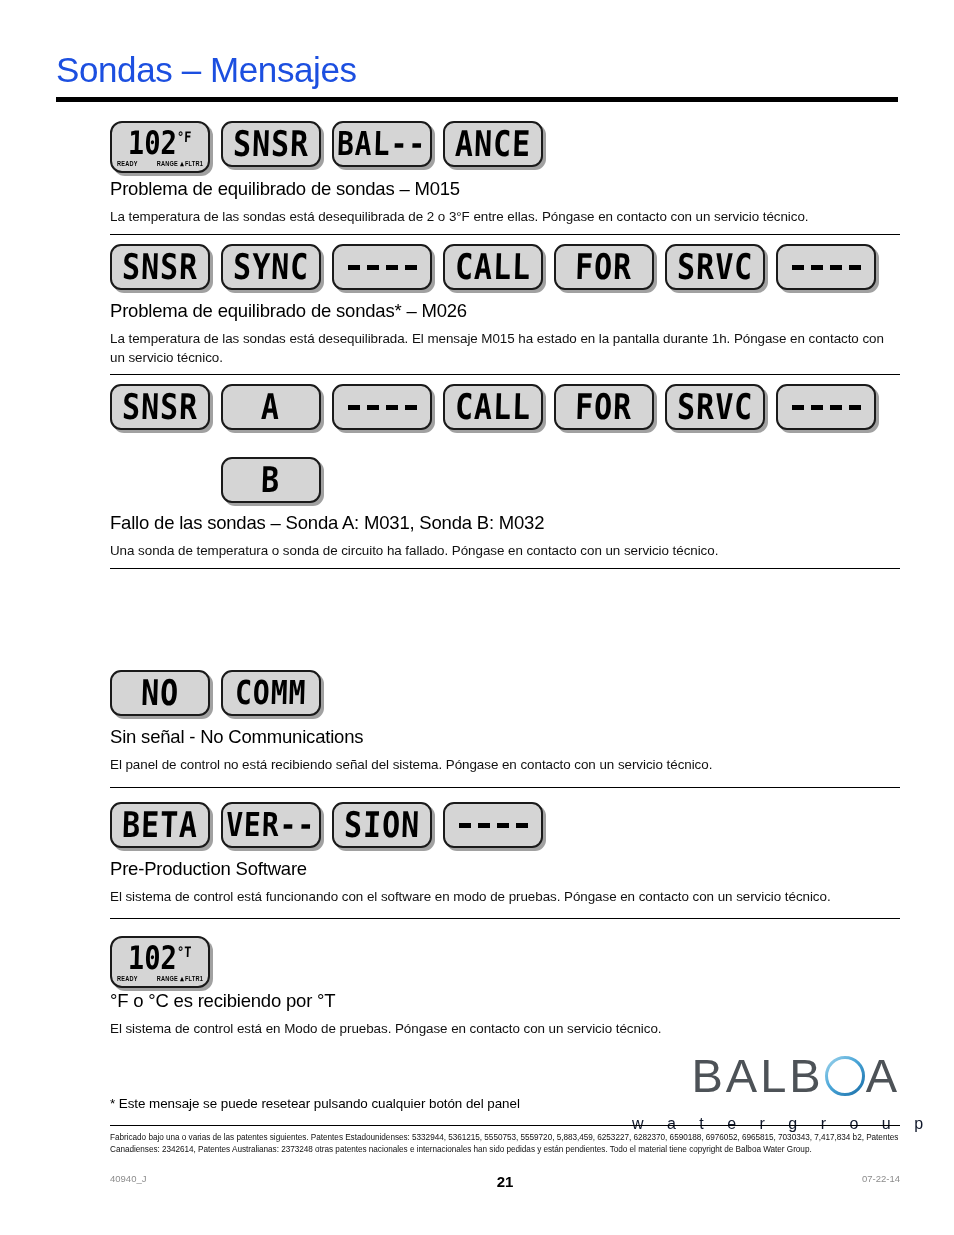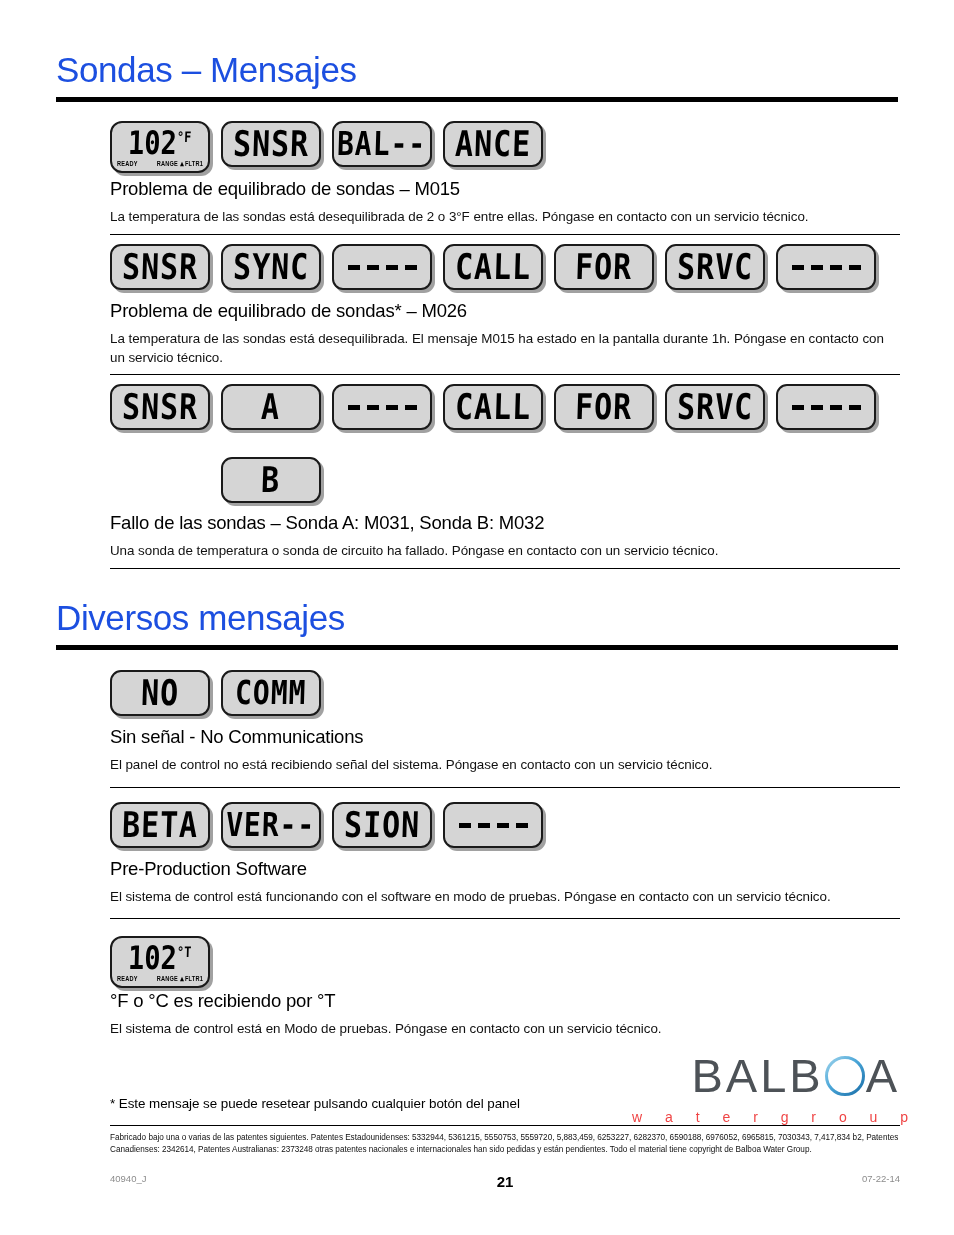--- a/index.html
+++ b/index.html
@@ -177,24 +177,24 @@
   .logo-o {
     position: relative;
     display: inline-block;
     width: 40px;
     height: 40px;
     margin: 0 1px;
   }
   .logo-o svg { display: block; }
   .logo-sub {
     font-family: "Liberation Sans", sans-serif;
-    font-size: 14px;
+    font-size: 16px;
     letter-spacing: 9.5px;
-    color: #ef4444;
-    margin-top: 10px;
+    color: #0f172a;
+    margin-top: 16px;
     padding-right: 2px;
     white-space: nowrap;
   }
 
   
   .footnote {
     font-size: 13.4px;
     color: #000000;
     letter-spacing: -0.05px;
   }
@@ -349,24 +349,20 @@
     </div>
   </div>
   <div style="position:absolute; left:110px; top:512px; width:790px;">
     <h3 class="item-title">Fallo de las sondas – Sonda A: M031, Sonda B: M032</h3>
     <p class="item-desc">Una sonda de temperatura o sonda de circuito ha fallado. Póngase en contacto con un servicio técnico.</p>
   </div>
   <div style="position:absolute; left:110px; top:568px; width:790px;">
       <hr class="thin-rule">
     </div>
 
-  <div style="position:absolute; left:56px; top:598px; width:842px;">
-    <h1 class="sec-title">Diversos mensajes</h1>
-    <hr class="sec-rule">
-  </div>
 
   <div style="position:absolute; left:110px; top:670px;">
     <div class="lcd-row">
       <div class="lcd">
           <span class="lcd-text">NO</span>
         </div>
       <div class="lcd">
           <span class="lcd-text small-pad">COMM</span>
         </div>
     </div>

